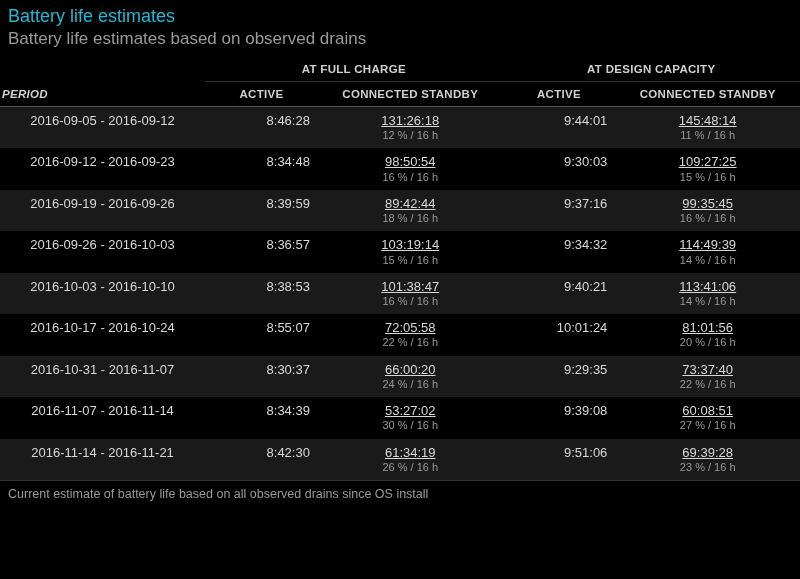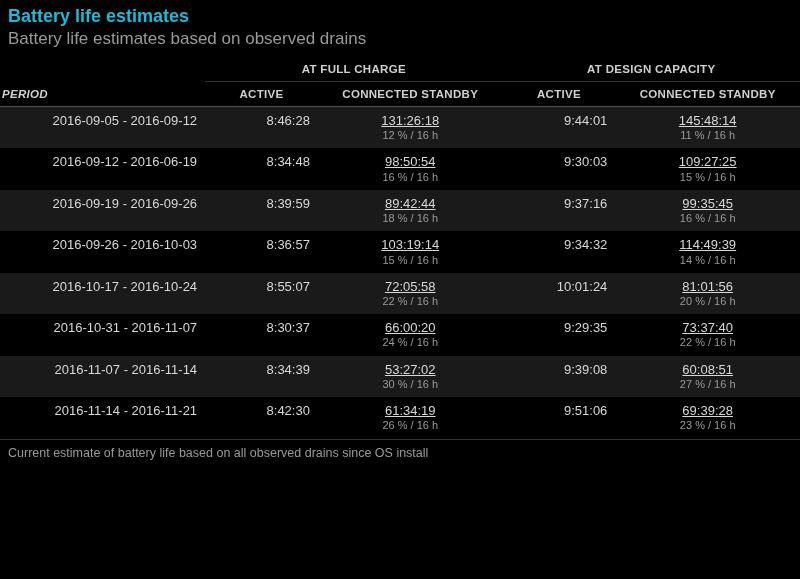--- a/index.html
+++ b/index.html
@@ -7,21 +7,21 @@
     width: 800px;
     background: #000;
     color: #ccc;
     font-family: "Segoe UI", Arial, sans-serif;
     font-size: 13px;
   }
   .wrap { width: 800px; }
   .title {
     color: #22b8d6;
     font-size: 18px;
-    font-weight: 700;
+    font-weight: 400;
     padding: 6px 0 0 8px;
   }
   .subtitle {
     color: #9a9a9a;
     font-size: 17px;
     padding: 2px 8px 10px 8px;
   }
   table {
     width: 100%;
     border-collapse: collapse;
@@ -49,21 +49,21 @@
   }
   thead tr.cols th.period-h { text-align: left; padding-left: 2px; font-style: italic; }
   tbody tr { }
   tbody tr:nth-child(odd) { background: #1a1a1a; }
   tbody tr:nth-child(even) { background: #000; }
   tbody td {
     padding: 6px 8px 6px 8px;
     vertical-align: top;
     color: #d8d8d8;
   }
-  td.period { text-align: right; white-space: nowrap; }
+  td.period { text-align: center; white-space: nowrap; }
   td.active { text-align: right; white-space: nowrap; }
   td.standby { text-align: center; white-space: nowrap; }
   td .main { display: block; line-height: 1.25; text-decoration: underline; }
   td .sub { display: block; font-size: 11px; color: #9a9a9a; line-height: 1.2; }
   .footnote {
     color: #9a9a9a;
     font-size: 12.5px;
     padding: 6px 8px 4px 8px;
     border-top: 1px solid #333;
   }
@@ -105,21 +105,21 @@
             <span class="main">131:26:18</span>
             <span class="sub">12 % / 16 h</span>
           </td>
           <td class="active">9:44:01</td>
           <td class="standby">
             <span class="main">145:48:14</span>
             <span class="sub">11 % / 16 h</span>
           </td>
         </tr>
         <tr>
-          <td class="period">2016-09-12 - 2016-06-19</td>
+          <td class="period">2016-09-12 - 2016-09-23</td>
           <td class="active">8:34:48</td>
           <td class="standby">
             <span class="main">98:50:54</span>
             <span class="sub">16 % / 16 h</span>
           </td>
           <td class="active">9:30:03</td>
           <td class="standby">
             <span class="main">109:27:25</span>
             <span class="sub">15 % / 16 h</span>
           </td>
@@ -144,20 +144,33 @@
             <span class="main">103:19:14</span>
             <span class="sub">15 % / 16 h</span>
           </td>
           <td class="active">9:34:32</td>
           <td class="standby">
             <span class="main">114:49:39</span>
             <span class="sub">14 % / 16 h</span>
           </td>
         </tr>
         <tr>
+          <td class="period">2016-10-03 - 2016-10-10</td>
+          <td class="active">8:38:53</td>
+          <td class="standby">
+            <span class="main">101:38:47</span>
+            <span class="sub">16 % / 16 h</span>
+          </td>
+          <td class="active">9:40:21</td>
+          <td class="standby">
+            <span class="main">113:41:06</span>
+            <span class="sub">14 % / 16 h</span>
+          </td>
+        </tr>
+        <tr>
           <td class="period">2016-10-17 - 2016-10-24</td>
           <td class="active">8:55:07</td>
           <td class="standby">
             <span class="main">72:05:58</span>
             <span class="sub">22 % / 16 h</span>
           </td>
           <td class="active">10:01:24</td>
           <td class="standby">
             <span class="main">81:01:56</span>
             <span class="sub">20 % / 16 h</span>

